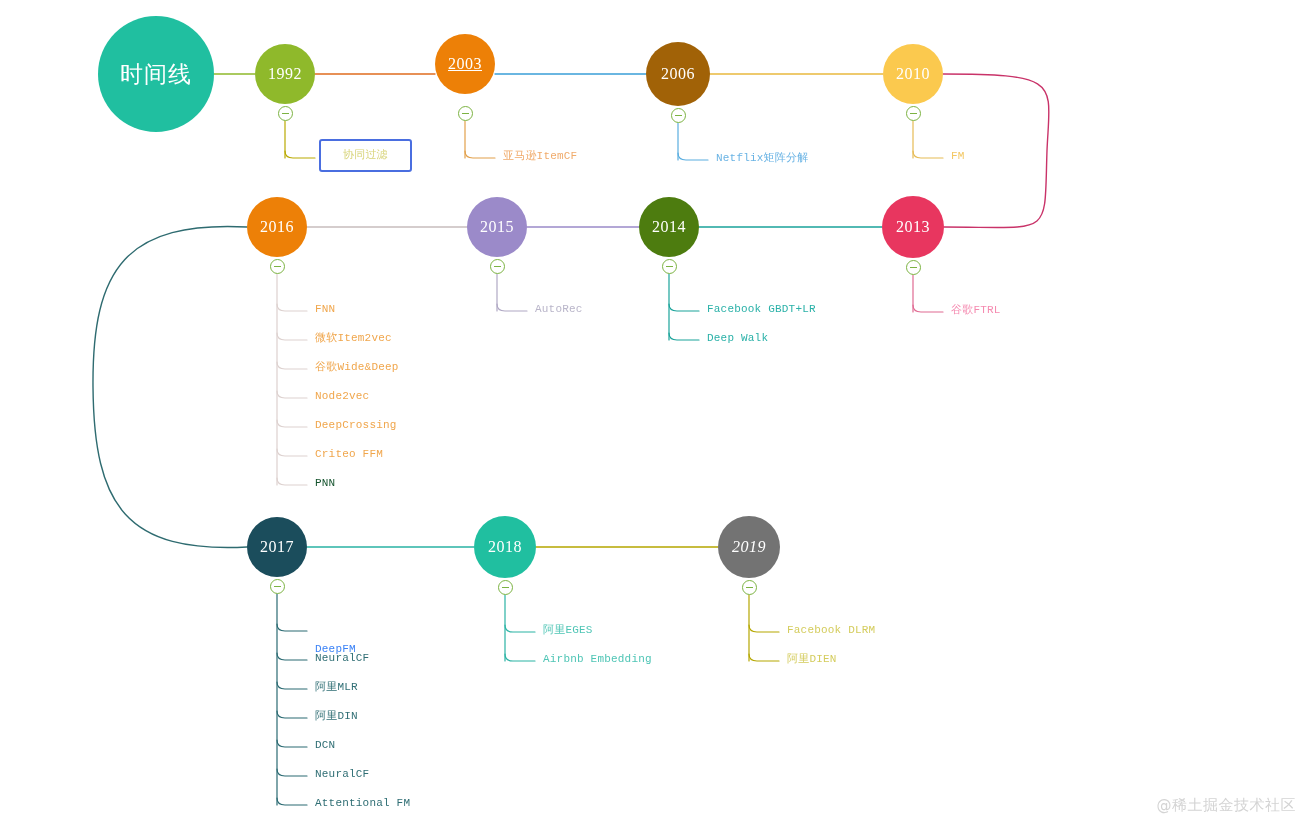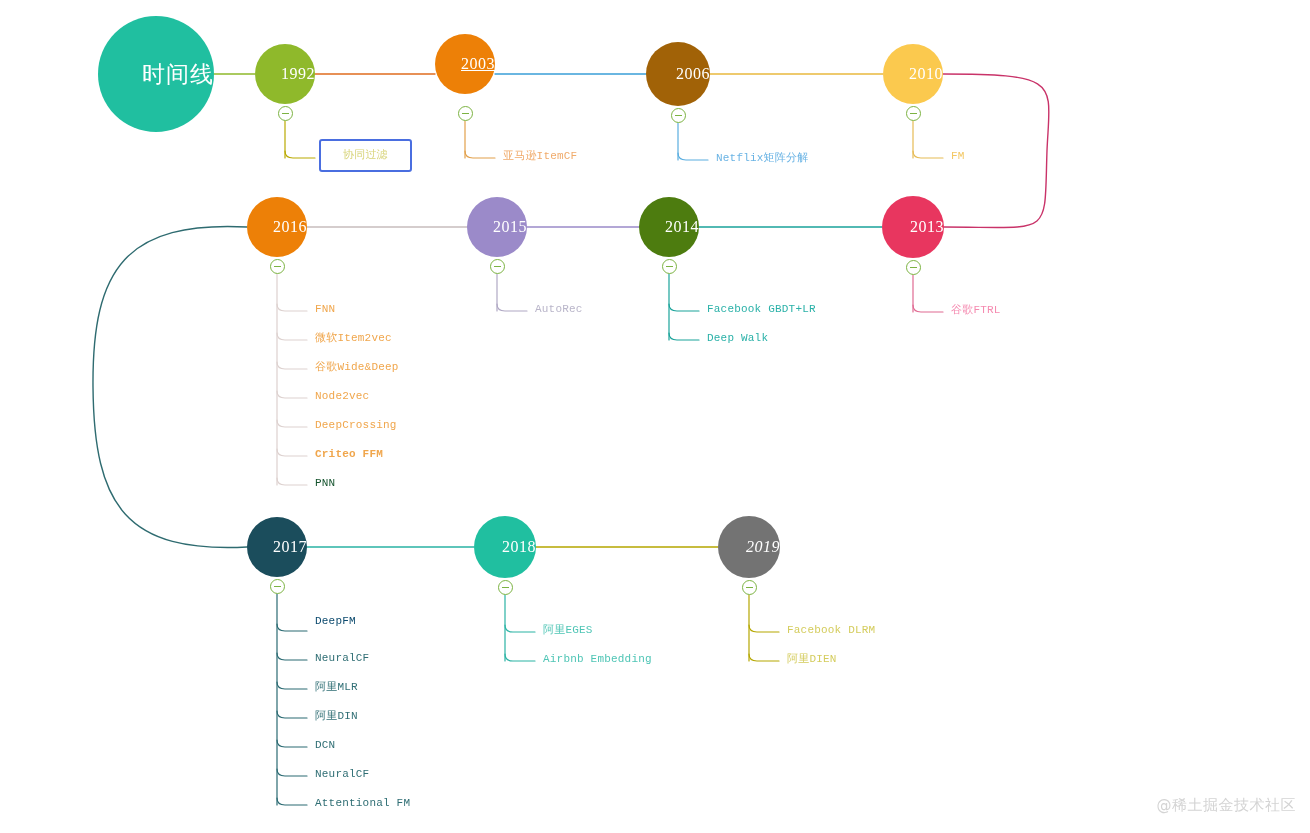--- a/index.html
+++ b/index.html
@@ -18,21 +18,21 @@
     position: absolute;
     inset: 0;
     width: 1310px;
     height: 833px;
   }
   .node {
     position: absolute;
     border-radius: 50%;
     display: flex;
     align-items: center;
-    justify-content: flex-end;
+    justify-content: center;
     color: #ffffff;
     box-sizing: border-box;
     user-select: none;
   }
   .node-label {
     font-family: "Liberation Serif", "DejaVu Serif", serif;
     letter-spacing: 0.5px;
     white-space: nowrap;
   }
   .node-root .node-label {
@@ -201,29 +201,29 @@
       <span class="node-label">2016</span>
     </div>
     <div class="toggle" style="left: 269.5px; top: 259px; border-color: rgb(124, 179, 66);">
       <div class="bar" style="background: rgb(124, 179, 66);"></div>
     </div>
     <div class="leaf" style="color: rgb(240, 166, 76); left: 315px; top: 304px;">FNN</div>
     <div class="leaf" style="color: rgb(240, 166, 76); left: 315px; top: 333px;">微软Item2vec</div>
     <div class="leaf" style="color: rgb(240, 166, 76); left: 315px; top: 362px;">谷歌Wide&amp;Deep</div>
     <div class="leaf" style="color: rgb(240, 166, 76); left: 315px; top: 391px;">Node2vec</div>
     <div class="leaf" style="color: rgb(240, 166, 76); left: 315px; top: 420px;">DeepCrossing</div>
-    <div class="leaf" style="color: rgb(240, 166, 76); left: 315px; top: 449px; font-weight: bold;">Criteo FFM</div>
+    <div class="leaf" style="color: rgb(240, 166, 76); left: 315px; top: 449px;">Criteo FFM</div>
     <div class="leaf" style="color: #14532d; left: 315px; top: 478px;">PNN</div>
     <div class="node node-year" style="left: 247px; top: 517px; width: 60px; height: 60px; background: rgb(27, 77, 92);">
       <span class="node-label">2017</span>
     </div>
     <div class="toggle" style="left: 269.5px; top: 579px; border-color: rgb(124, 179, 66);">
       <div class="bar" style="background: rgb(124, 179, 66);"></div>
     </div>
-    <div class="leaf" style="color: #0c4a6e; left: 315px; top: 616px;">DeepFM</div>
+    <div class="leaf" style="color: #3b82f6; left: 315px; top: 644px;">DeepFM</div>
     <div class="leaf" style="color: rgb(47, 110, 116); left: 315px; top: 653px;">NeuralCF</div>
     <div class="leaf" style="color: rgb(47, 110, 116); left: 315px; top: 682px;">阿里MLR</div>
     <div class="leaf" style="color: rgb(47, 110, 116); left: 315px; top: 711px;">阿里DIN</div>
     <div class="leaf" style="color: rgb(47, 110, 116); left: 315px; top: 740px;">DCN</div>
     <div class="leaf" style="color: rgb(47, 110, 116); left: 315px; top: 769px;">NeuralCF</div>
     <div class="leaf" style="color: rgb(47, 110, 116); left: 315px; top: 798px;">Attentional FM</div>
     <div class="node node-year" style="left: 474px; top: 516px; width: 62px; height: 62px; background: rgb(32, 191, 160);">
       <span class="node-label">2018</span>
     </div>
     <div class="toggle" style="left: 497.5px; top: 580px; border-color: rgb(124, 179, 66);">

